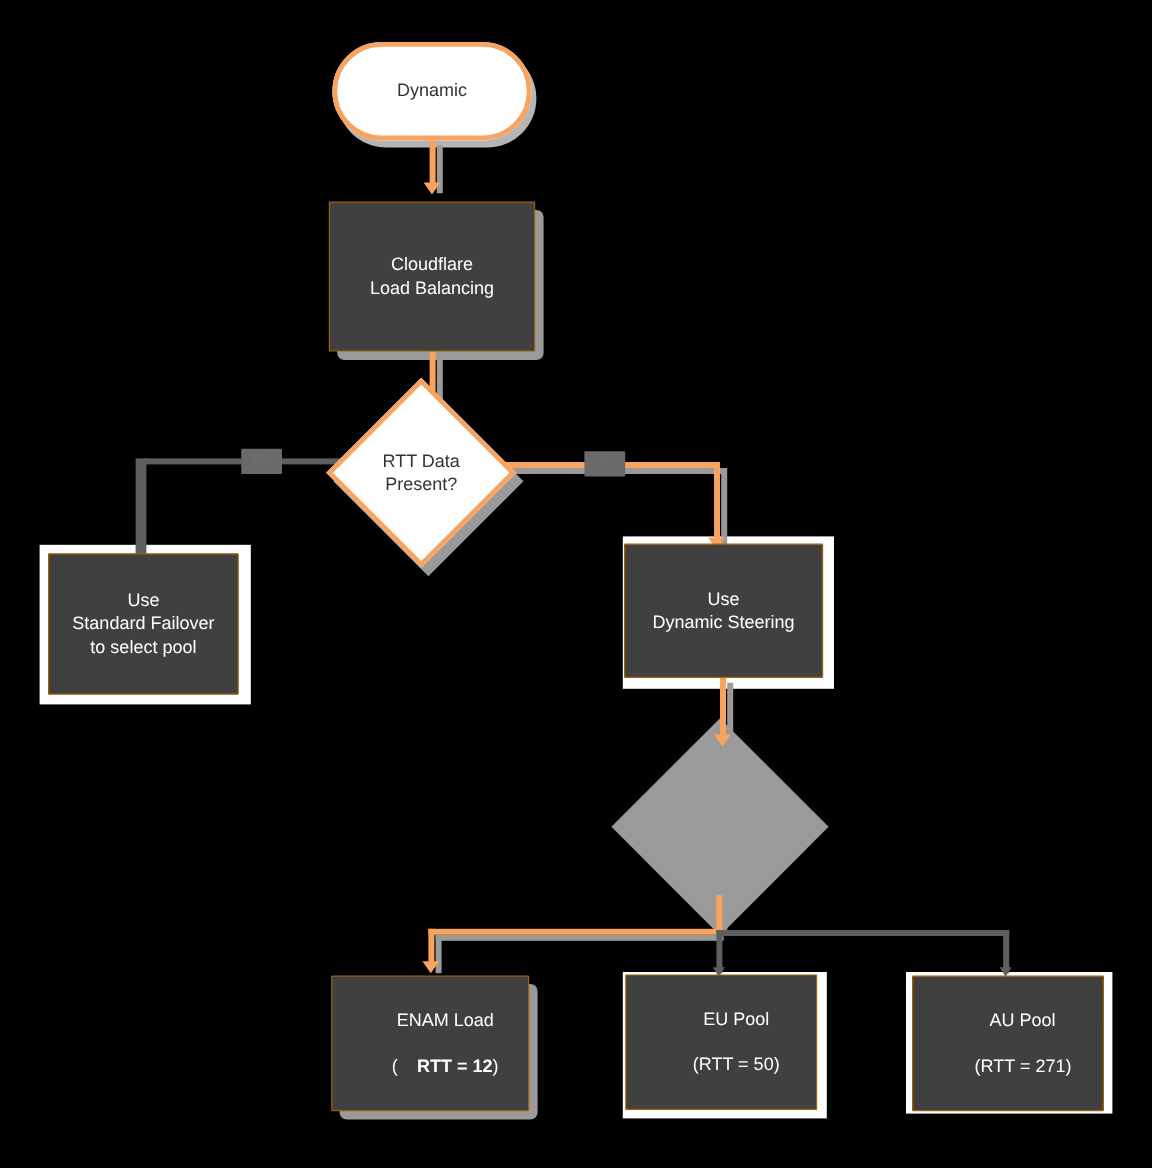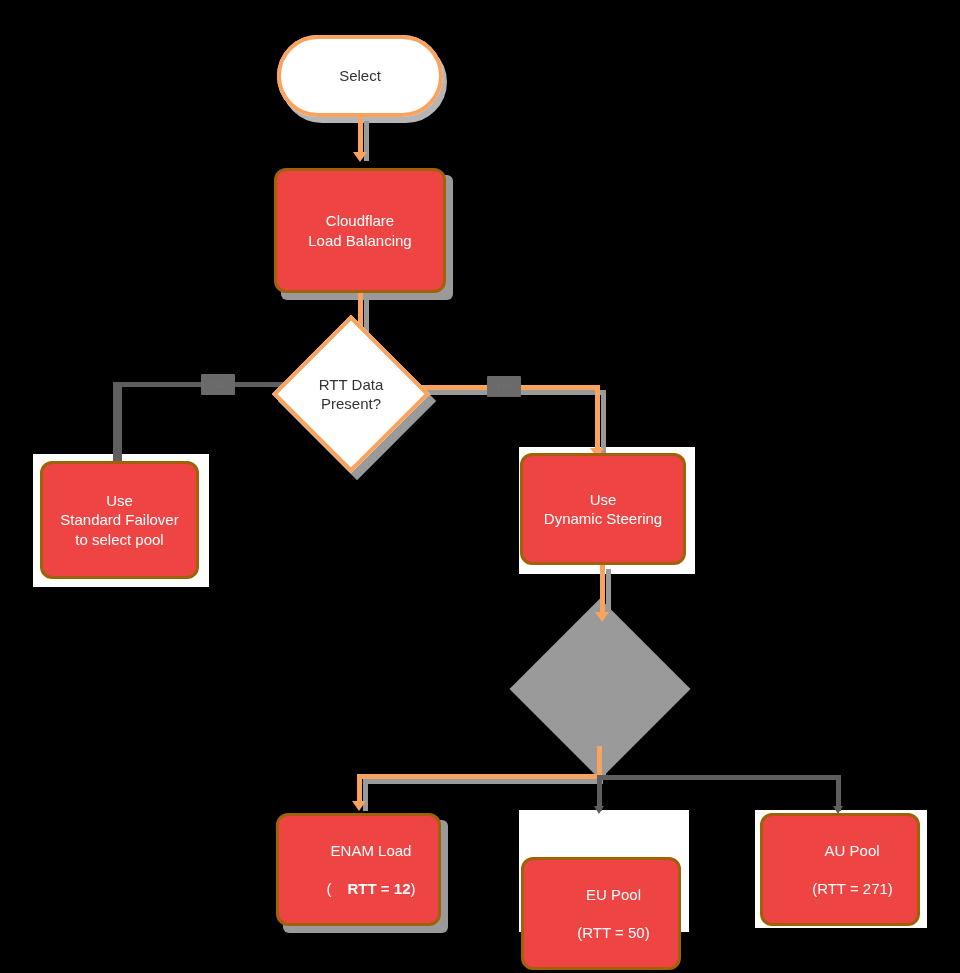--- a/index.html
+++ b/index.html
@@ -16,23 +16,23 @@
     text-align:center;
     line-height:1.28;
     pointer-events:none;
     white-space:pre;
   }
   
   .proc{
     position:absolute;
     box-sizing:border-box;
     display:flex;align-items:center;justify-content:center;
-    background:#ef4444;
-    border:3px solid #a16207;
-    border-radius:12px;
+    background:#404040;
+    border:1px solid #a16207;
+    border-radius:1px;
     color:#ffffff;
     font-size:15px;
     z-index:4;
   }
   
   .plate{
     position:absolute;
     background:#ffffff;
     z-index:2;
   }
@@ -106,21 +106,21 @@
   .bold{font-weight:bold;margin-left:16px;}
 </style>
 </head>
 <body>
 
 <div id="canvas">
 
   <div class="shadow soft" style="left:281px;top:41px;width:166px;height:82px;border-radius:999px;"></div>
   <div class="plate" style="left:277px;top:35px;width:166px;height:82px;border-radius:999px;"></div>
   <div class="stadium" style="left:277px;top:35px;width:166px;height:82px;">
-    <div class="nlabel">Select</div>
+    <div class="nlabel">Dynamic</div>
   </div>
 
   <div class="edge esh" style="left:364px;top:121px;width:5px;height:40px;"></div>
   <div class="edge eo" style="left:358px;top:117px;width:5px;height:40px;"></div>
   <div class="arrow arrow-down-o" style="left:353px;top:152px;"></div>
 
   <div class="shadow" style="left:281px;top:175px;width:172px;height:125px;"></div>
   <div class="proc" style="left:274px;top:168px;width:172px;height:125px;">
     <div class="nlabel">Cloudflare
 Load Balancing</div>
@@ -186,21 +186,21 @@
 
   <div class="shadow" style="left:283px;top:820px;width:165px;height:113px;"></div>
   <div class="proc" style="left:276px;top:813px;width:165px;height:113px;">
     <div class="nlabel">
       <span>ENAM Load</span><br>
       <span>(</span><span class="bold">RTT = 12</span><span>)</span>
     </div>
   </div>
 
   <div class="plate" style="left:519px;top:810px;width:170px;height:122px;"></div>
-  <div class="proc" style="left:521px;top:857px;width:160px;height:113px;">
+  <div class="proc" style="left:521px;top:812px;width:160px;height:113px;">
     <div class="nlabel">
       <span>EU Pool</span><br>
       <span>(RTT = 50)</span>
     </div>
   </div>
 
   <div class="plate" style="left:755px;top:810px;width:172px;height:118px;"></div>
   <div class="proc" style="left:760px;top:813px;width:160px;height:113px;">
     <div class="nlabel">
       <span>AU Pool</span><br>

